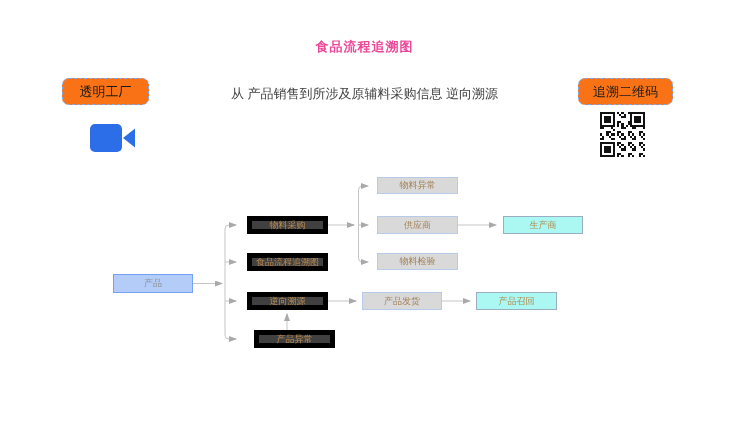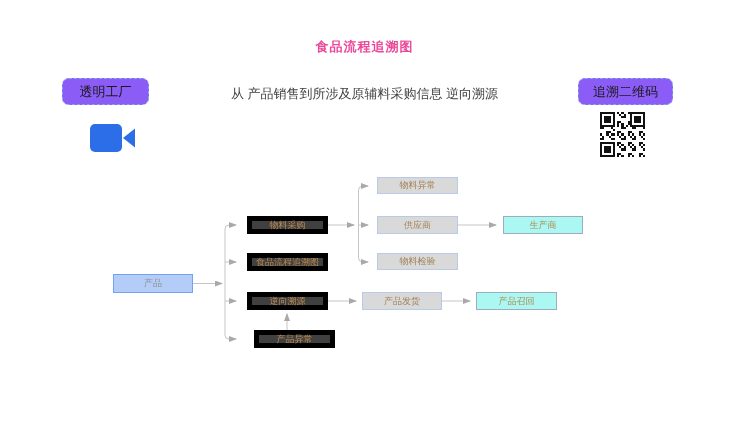--- a/index.html
+++ b/index.html
@@ -6,21 +6,21 @@
   body{font-family:"Liberation Sans","DejaVu Sans",sans-serif;}
   .stage{position:relative;width:729px;height:429px;background:#ffffff;overflow:hidden;}
 
   .page-title{position:absolute;left:0;top:38px;width:729px;text-align:center;
     font-size:13px;font-weight:bold;color:#ec4899;letter-spacing:1px;}
   .page-subtitle{position:absolute;left:0;top:85px;width:729px;text-align:center;
     font-size:13px;color:#404040;}
 
   .badge{position:absolute;box-sizing:border-box;height:27px;line-height:25px;
     padding:0 12px;font-size:13px;color:#1a1a1a;text-align:center;
-    background:#8b5cf6;border:1px dashed #7fa9f0;border-radius:7px;cursor:pointer;}
+    background:#f97316;border:1px dashed #7fa9f0;border-radius:7px;cursor:pointer;}
   .badge-left{left:62px;top:78px;width:87px;}
   .badge-right{left:578px;top:78px;width:95px;}
 
   .video-icon{position:absolute;left:88px;top:121px;width:50px;height:34px;cursor:pointer;}
   .qr{position:absolute;left:600px;top:112px;width:45px;height:45px;cursor:pointer;}
 
   .connectors{position:absolute;left:0;top:0;width:729px;height:429px;}
 
   .node{position:absolute;box-sizing:border-box;display:flex;align-items:center;
     justify-content:center;font-size:9px;line-height:1;white-space:nowrap;}

